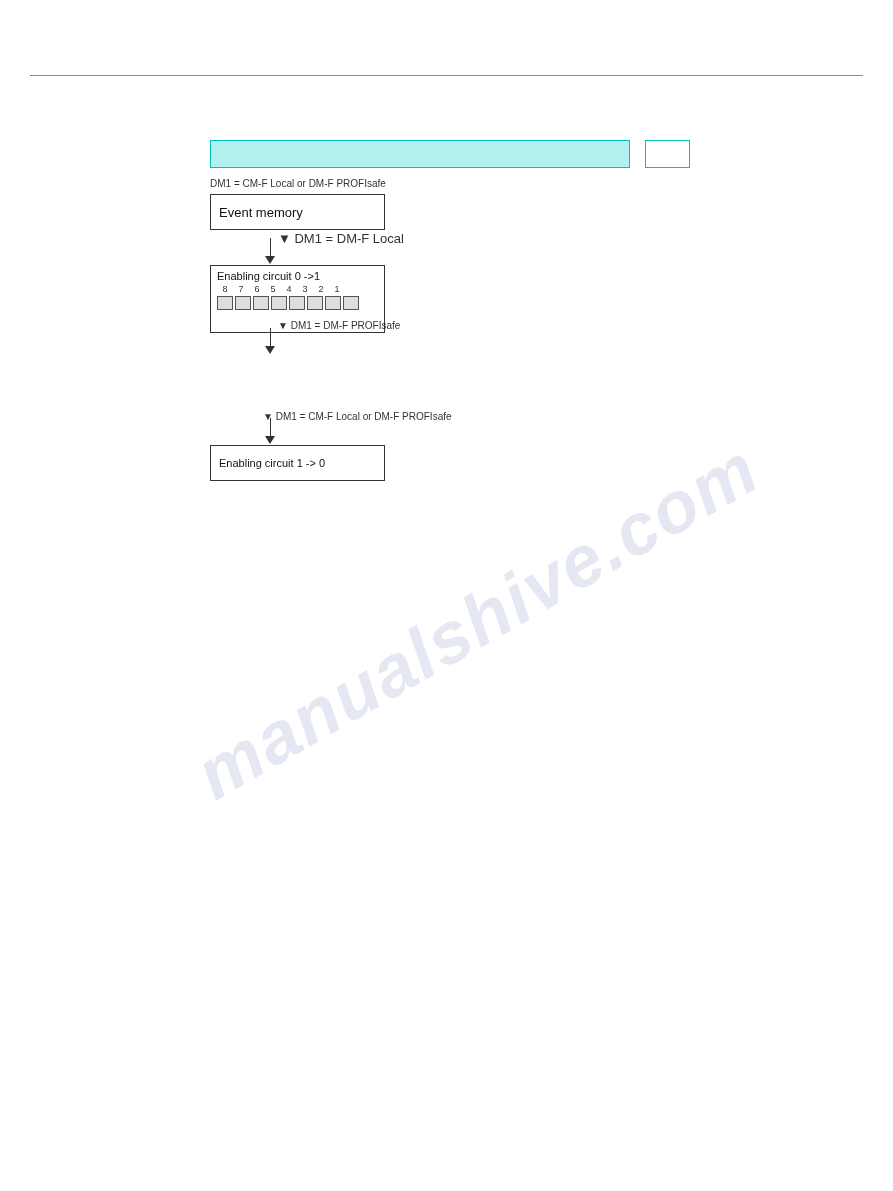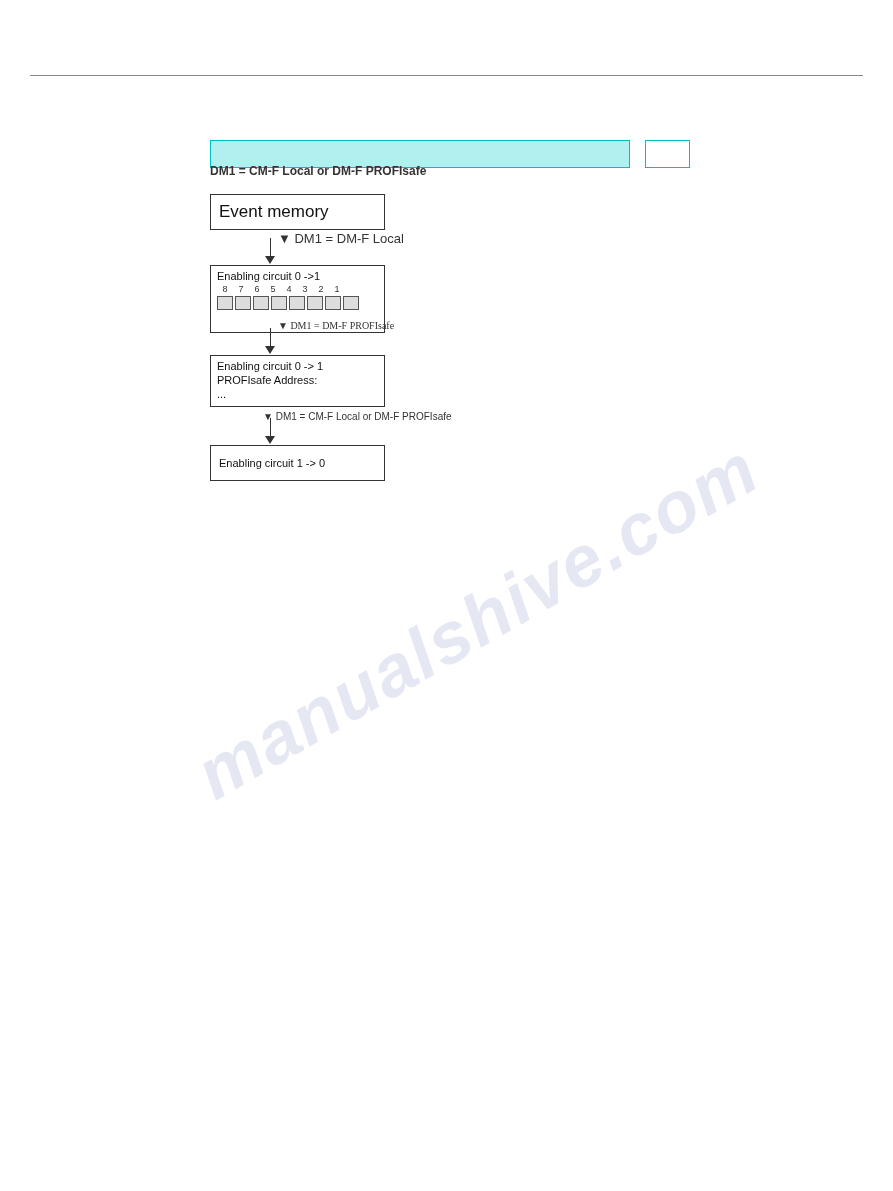--- a/index.html
+++ b/index.html
@@ -49,43 +49,42 @@
       top: 140px;
       left: 645px;
       width: 45px;
       height: 28px;
       background: #fff;
       border: 1.5px solid #00c0c0;
     }
 
     .dm1-label-top {
       position: absolute;
-      top: 164px;
-      left: 210px;
-      font-size: 12px;
-      color: #333;
-      font-weight: bold;
+      top: 178px;
+      left: 210px;
+      font-size: 10px;
+      color: #333;
     }
 
     
     .event-memory-box {
       position: absolute;
       top: 194px;
       left: 210px;
       width: 175px;
       height: 36px;
       border: 1.5px solid #333;
       background: #fff;
       display: flex;
       align-items: center;
       padding-left: 8px;
     }
 
     .event-memory-text {
-      font-size: 17px;
+      font-size: 13px;
       font-weight: normal;
       color: #111;
     }
 
     
     .arrow-dm1-local {
       position: absolute;
       top: 238px;
       left: 265px;
       display: flex;
@@ -170,21 +169,20 @@
       flex-direction: column;
       align-items: center;
     }
 
     .dm1-label-profisafe {
       position: absolute;
       top: 320px;
       left: 278px;
       font-size: 10px;
       color: #333;
-      font-family: Liberation Serif, serif;
     }
 
     
     .enabling-profisafe-box {
       position: absolute;
       top: 355px;
       left: 210px;
       width: 175px;
       height: 52px;
       border: 1.5px solid #333;
@@ -309,25 +307,20 @@
     </div>
   </div>
 
   <div class="dm1-label-profisafe">▼ DM1 = DM-F PROFIsafe</div>
 
   <div class="arrow-dm1-profisafe">
     <div class="arrow-line"></div>
     <div class="arrow-head"></div>
   </div>
 
-  <div class="enabling-profisafe-box">
-    <div class="enabling-profisafe-title">Enabling circuit 0 -&gt; 1</div>
-    <div class="enabling-profisafe-sub">PROFIsafe Address:</div>
-    <div class="enabling-profisafe-dots">...</div>
-  </div>
 
   <div class="dm1-label-both">▼ DM1 = CM-F Local or DM-F PROFIsafe</div>
 
   <div class="arrow-dm1-both">
     <div class="arrow-line"></div>
     <div class="arrow-head"></div>
   </div>
 
   <div class="enabling-10-box">
     <span class="enabling-10-text">Enabling circuit 1 -&gt; 0</span>

